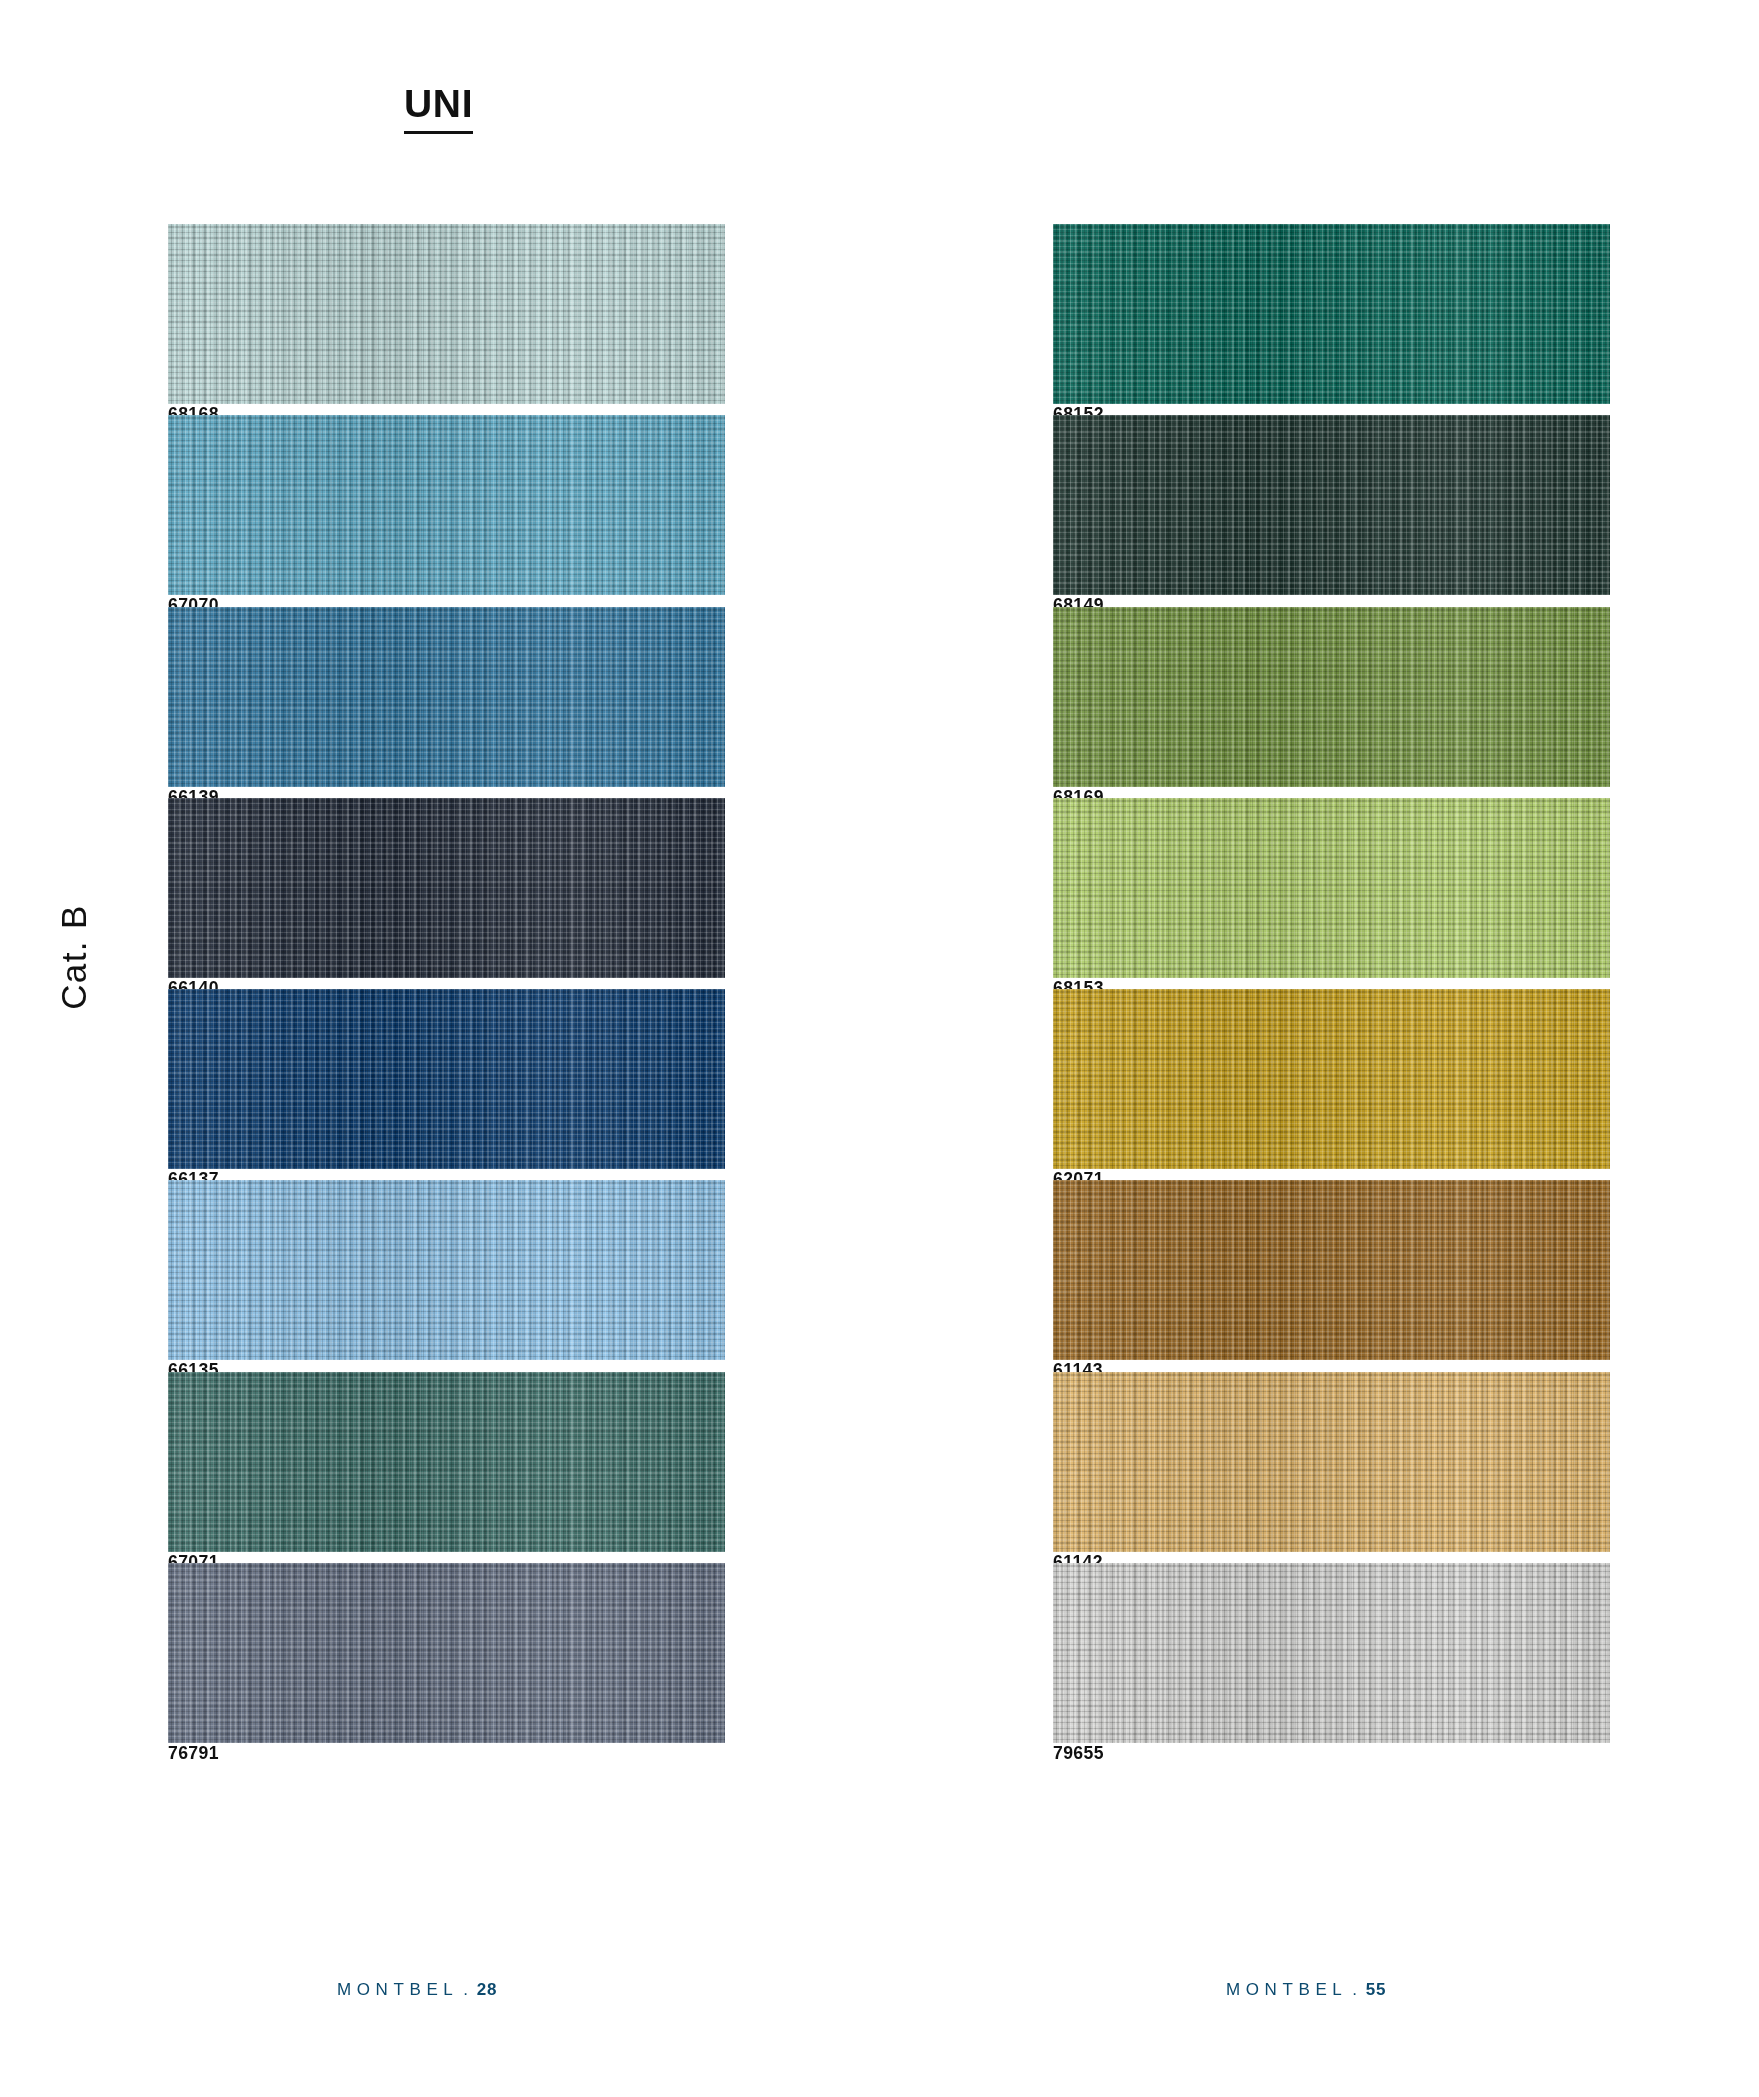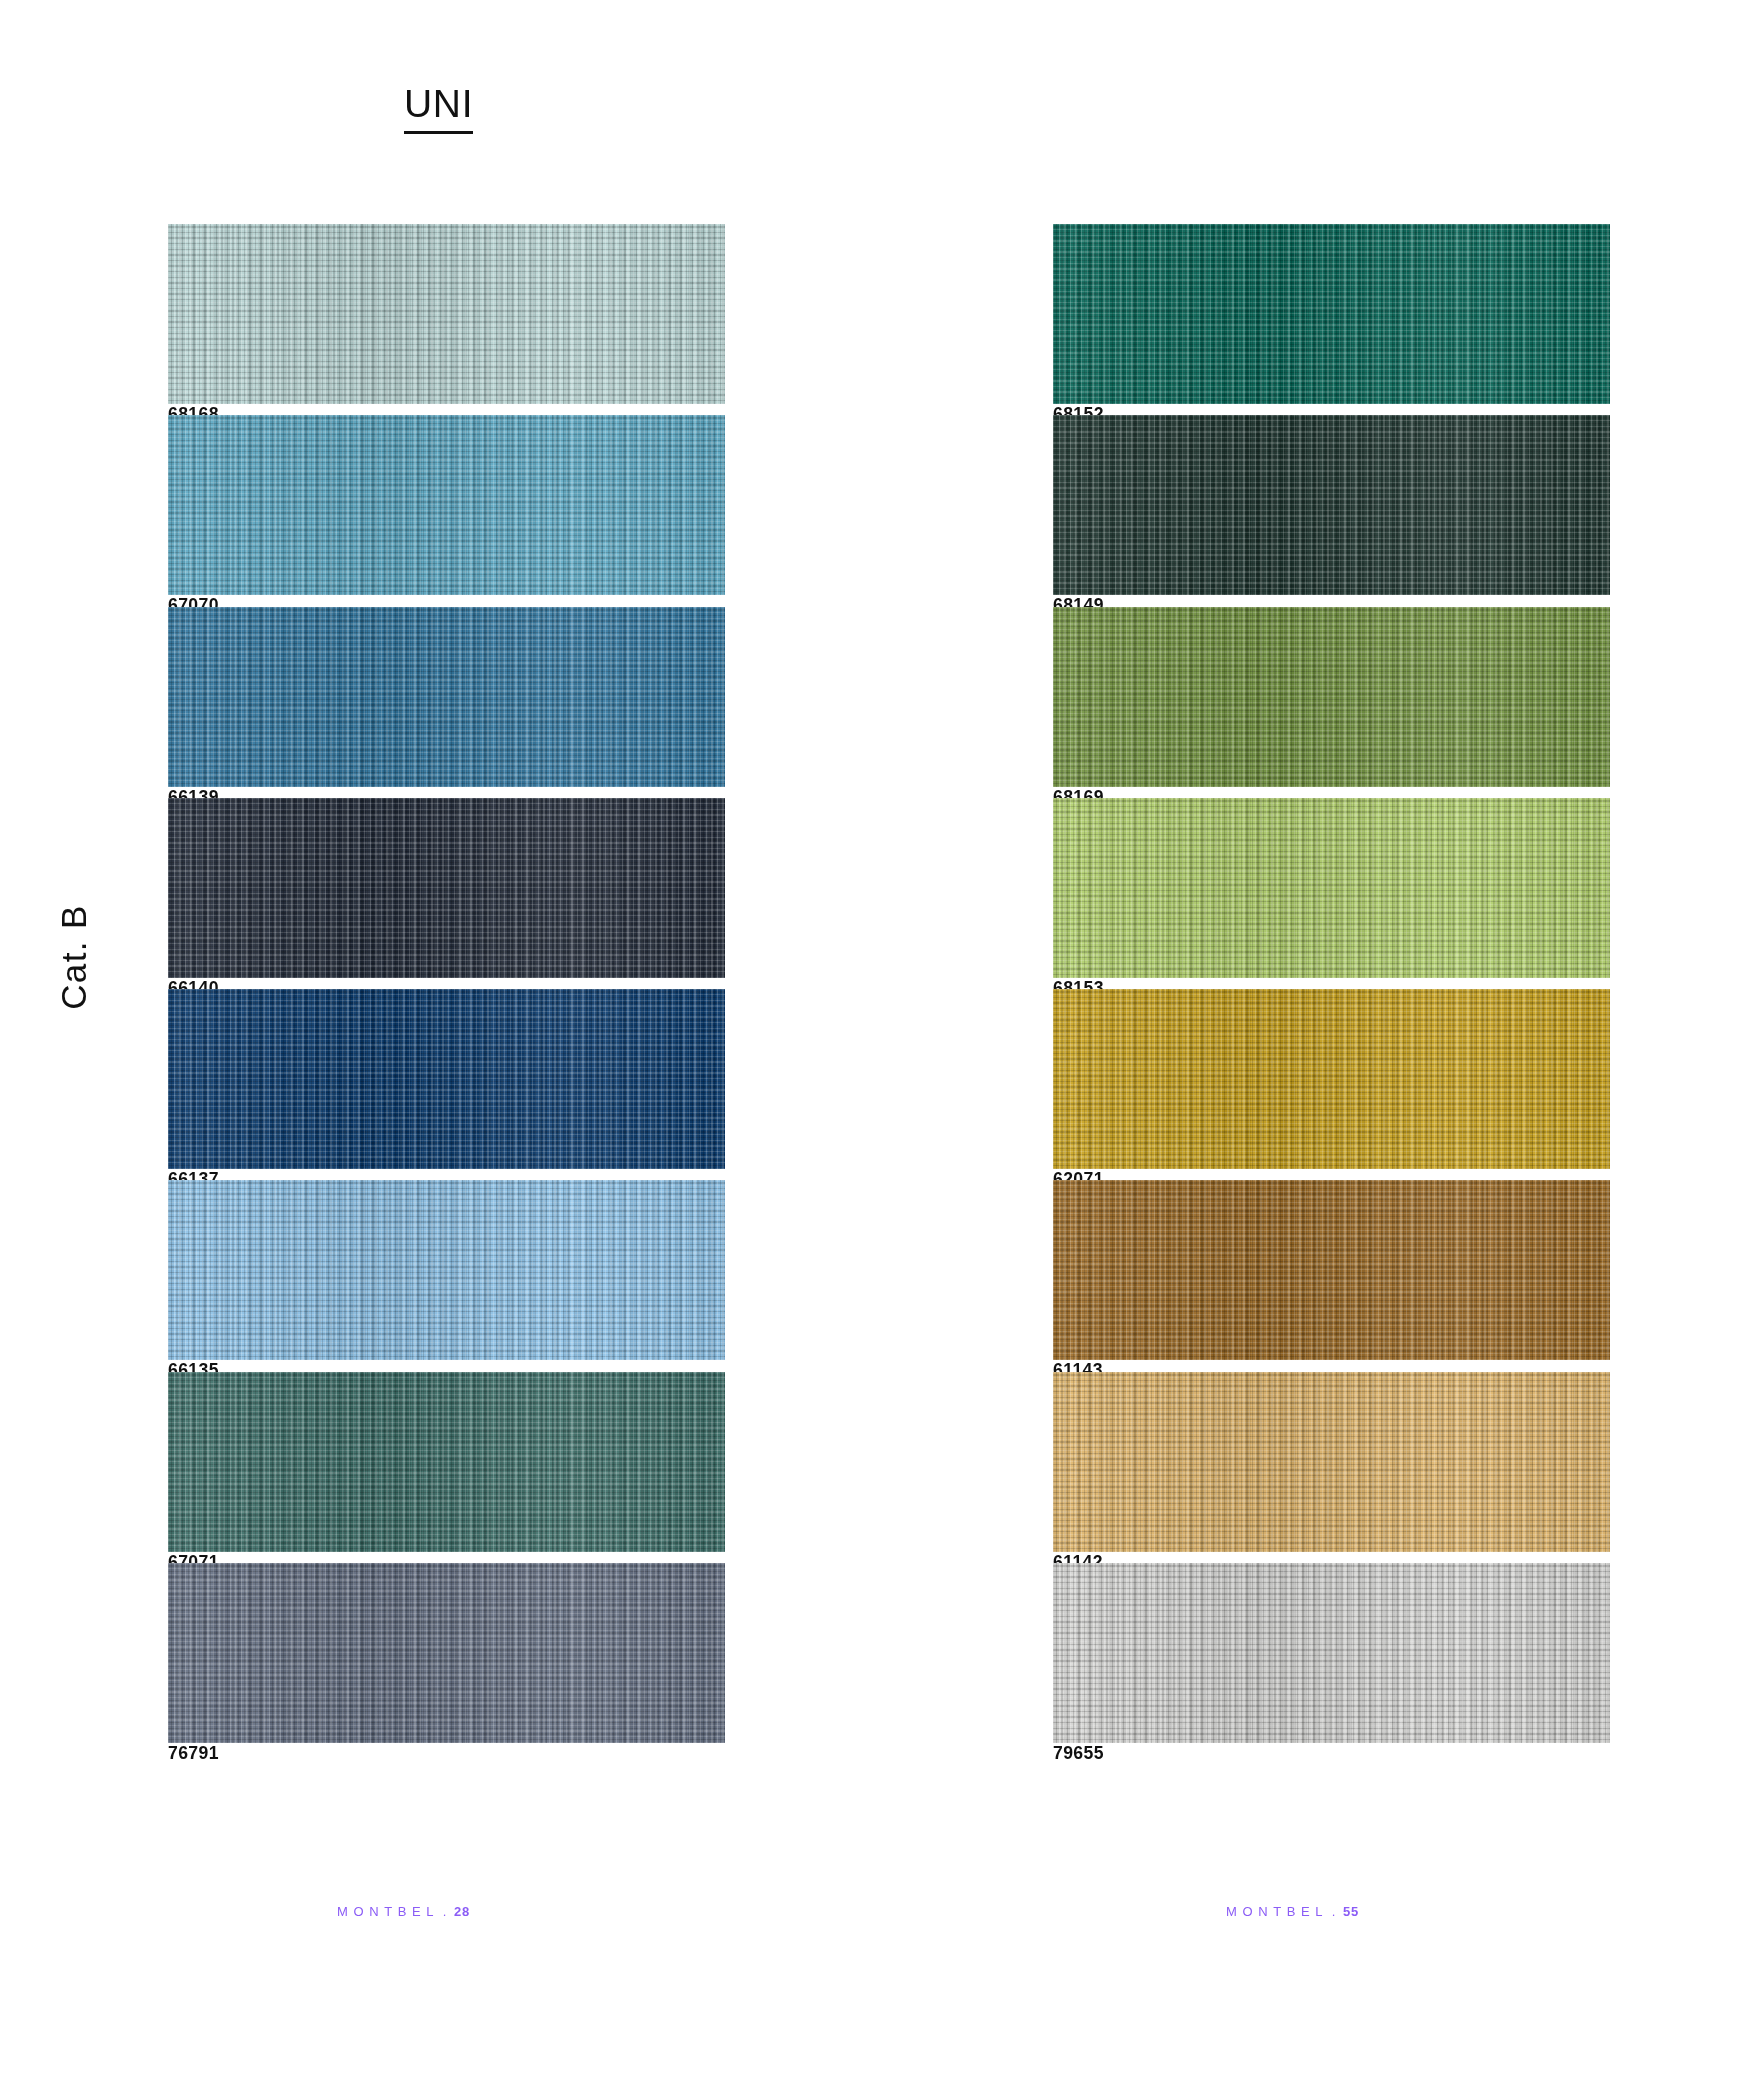--- a/index.html
+++ b/index.html
@@ -19,21 +19,21 @@
     background: #ffffff;
     overflow: hidden;
   }
 
   
   #page-title {
     position: absolute;
     left: 404px;
     top: 84px;
     font-size: 39px;
-    font-weight: 400;
+    font-weight: 700;
     letter-spacing: 0.7px;
     color: #111111;
     line-height: 1;
     padding-bottom: 7.8px;
     border-bottom: 3.5px solid #111111;
   }
 
   
   #cat-label {
     position: absolute;
@@ -123,23 +123,23 @@
     font-size: 17.6px;
     font-weight: 700;
     letter-spacing: 0.4px;
     color: #111111;
     line-height: 1;
   }
 
   
   .footer {
     position: absolute;
-    top: 1904px;
-    font-size: 13px;
-    color: #8b5cf6;
+    top: 1980px;
+    font-size: 17px;
+    color: #0c4a6e;
     white-space: nowrap;
   }
   #footer-left  { left: 337px; }
   #footer-right { left: 1226px; }
 
   .footer-brand {
     letter-spacing: 5.6px;
     font-weight: 300;
   }
   .footer-sep {

